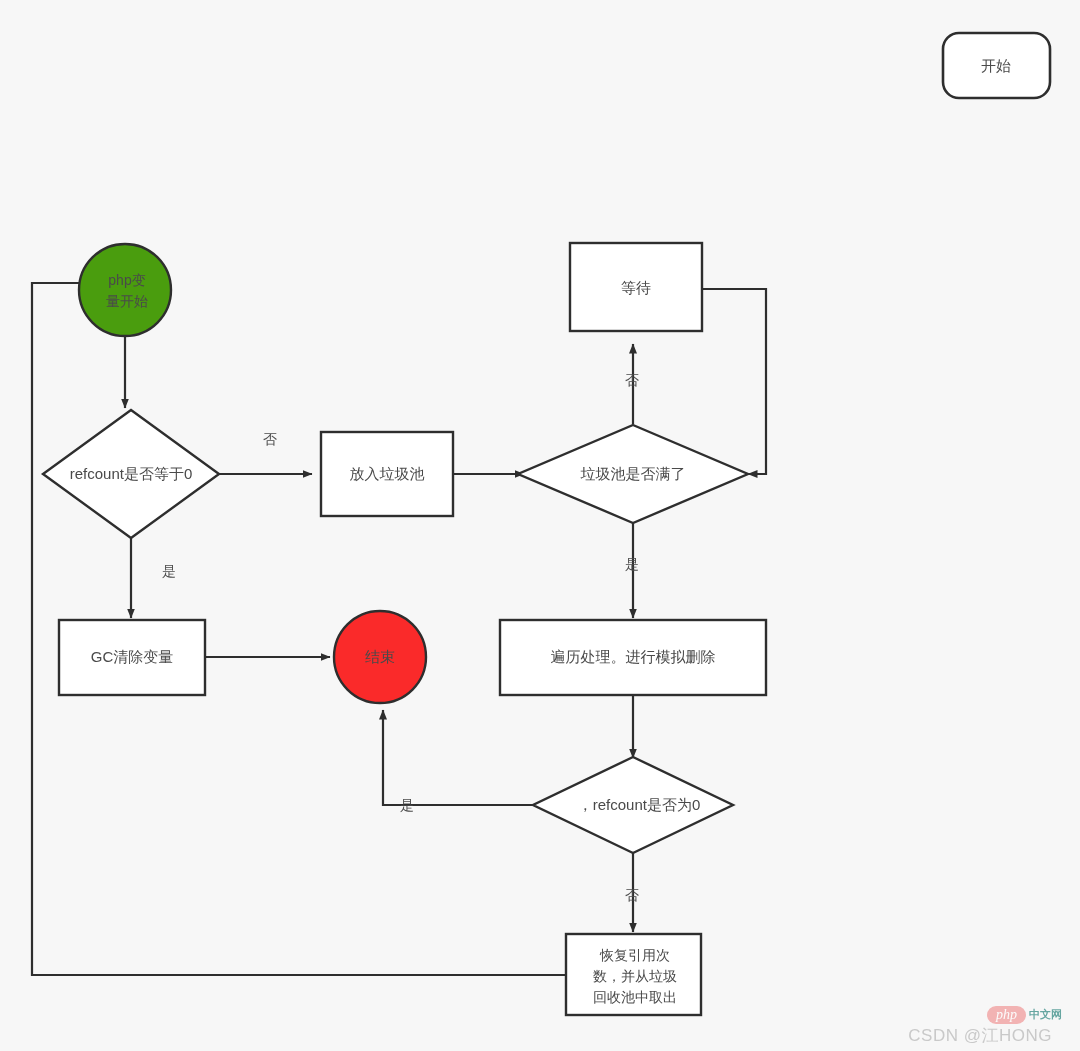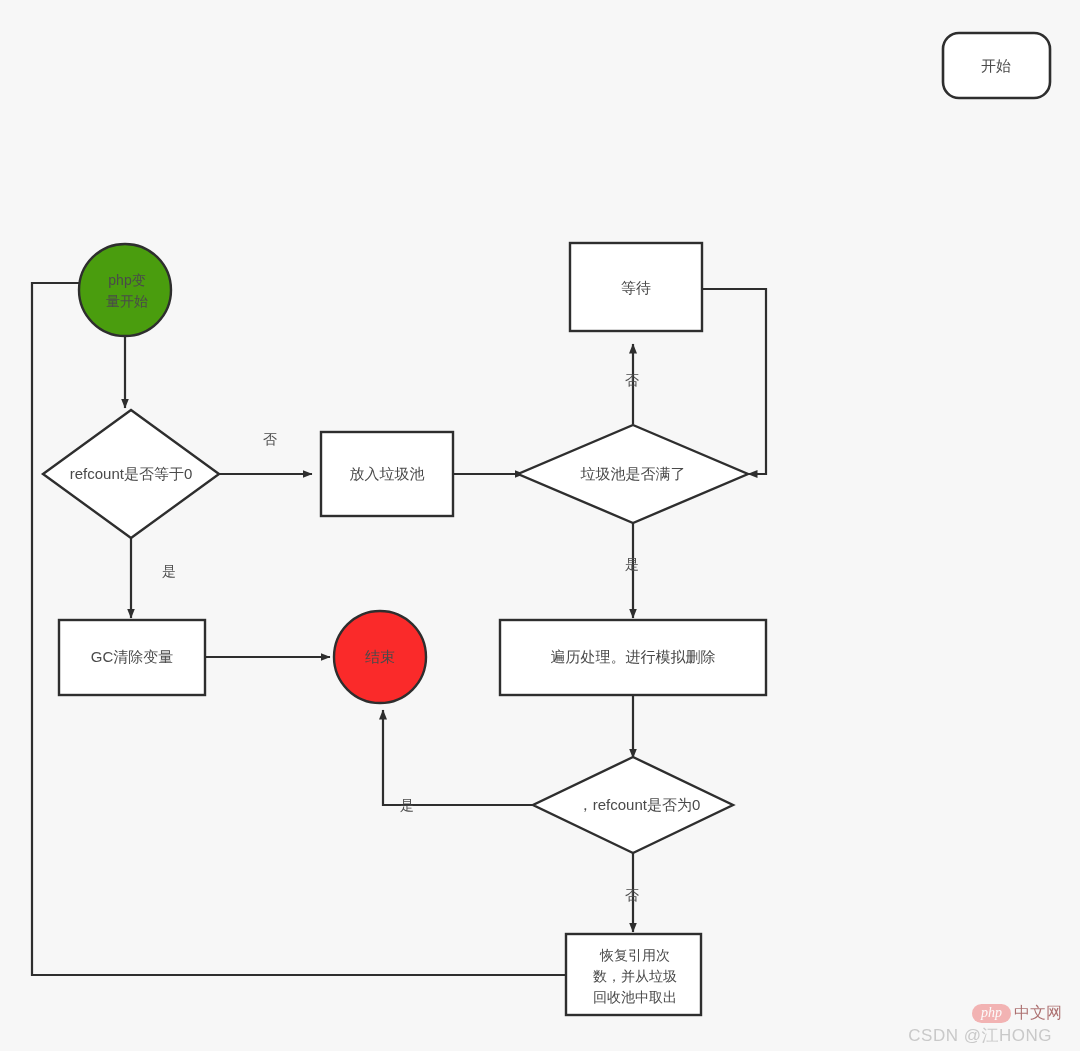--- a/index.html
+++ b/index.html
@@ -83,23 +83,23 @@
     background: #f08a8a;
     color: #ffffff;
     border-radius: 11px;
     padding: 1px 9px 2px 9px;
     font-size: 14px;
     font-style: italic;
     font-family: "Liberation Serif", "DejaVu Serif", serif;
     line-height: 1.1;
   }
   .wm-php-text {
-    color: #7f1d1d;
-    font-size: 16px;
-    font-weight: normal;
+    color: #0f766e;
+    font-size: 11px;
+    font-weight: bold;
     font-family: "Liberation Sans", "DejaVu Sans", sans-serif;
   }
 </style>
 </head>
 <body>
 
 <svg id="flow-svg" width="1080" height="1051" viewBox="0 0 1080 1051">
   <defs>
     <marker id="arrow" markerWidth="12" markerHeight="12" refX="9.5" refY="4" orient="auto" markerUnits="userSpaceOnUse">
       <path d="M0,0 L10,4 L0,8 z" fill="#2e2e2e"></path>

